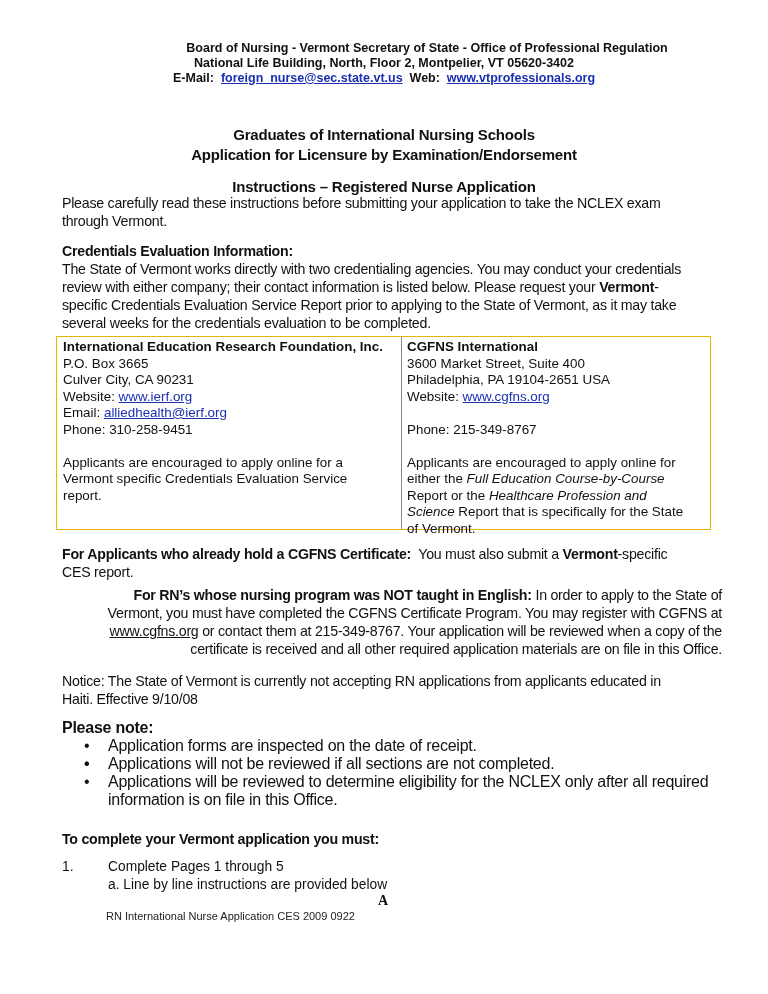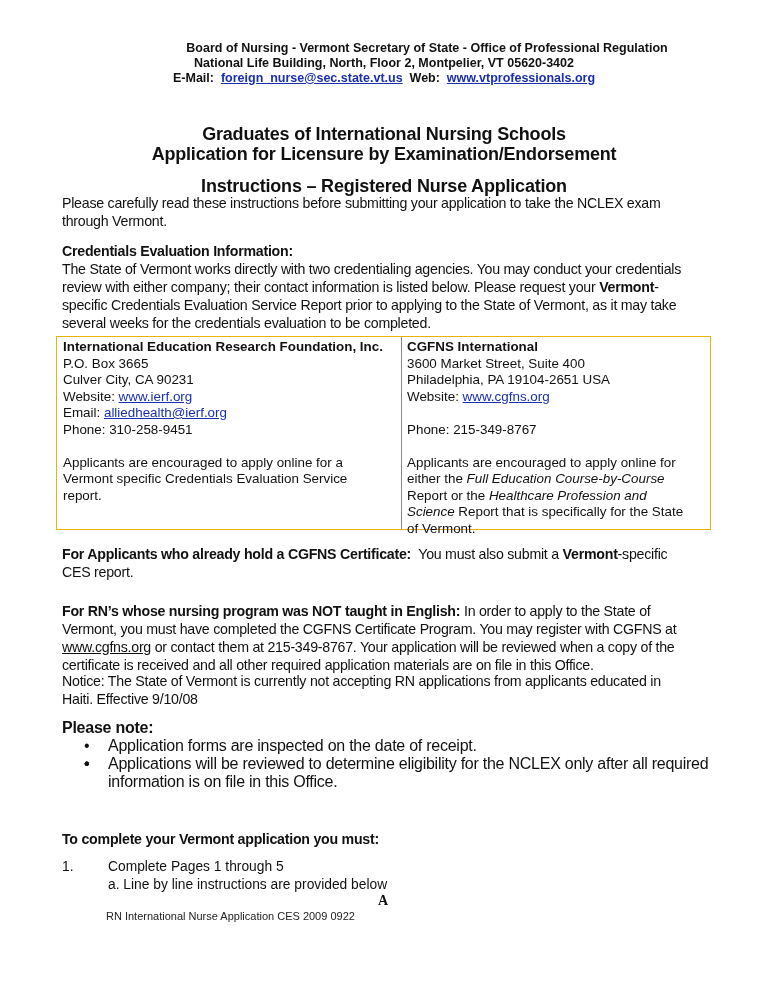--- a/index.html
+++ b/index.html
@@ -1,21 +1,21 @@
 <!DOCTYPE html>
 <html><head>
 <meta charset="utf-8">
 <style>
   html, body { margin:0; padding:0; background:#ffffff; }
   body { width:768px; height:994px; position:relative; overflow:hidden;
          font-family:"Liberation Sans", sans-serif; color:#111; }
   .abs { position:absolute; }
   .hdr { left:0; width:768px; text-align:center; font-weight:bold; font-size:12.5px; line-height:15px; color:#111; }
   a.lnk { color:#1a2fb0; text-decoration:underline; }
-  .title { left:0; width:768px; text-align:center; font-weight:bold; font-size:18px; line-height:19px; letter-spacing:-0.2px; }
+  .title { left:0; width:768px; text-align:center; font-weight:bold; font-size:15px; line-height:19px; letter-spacing:-0.2px; }
   .p { left:62px; width:660px; font-size:14.2px; line-height:18px; letter-spacing:-0.25px; }
   .b { font-weight:bold; }
   .tbl { left:56px; top:336px; width:655px; height:194px; border:1px solid #eab308; box-sizing:border-box; }
   .tbl .div { position:absolute; left:344px; top:0; bottom:0; border-left:1px solid #888; }
   .cell { position:absolute; top:2px; font-size:13.4px; line-height:16.5px; }
   .cell.l { left:6px; width:335px; }
   .cell.r { left:350px; width:300px; }
   .cell .gap { height:16.5px; }
   .bul { left:62px; width:660px; font-size:16px; line-height:18px; letter-spacing:-0.25px; }
   .bul .it { position:relative; padding-left:46px; }
@@ -81,37 +81,37 @@
     <div><i>Science</i><span> Report that is specifically for the State</span></div>
     <div>of Vermont.</div>
   </div>
 </div>
 
 <div class="abs p" style="top:545px;">
   <div><span class="b">For Applicants who already hold a CGFNS Certificate:</span><span style="white-space:pre">  You must also submit a </span><span class="b">Vermont</span><span>-specific</span></div>
   <div>CES report.</div>
 </div>
 
-<div class="abs p" style="top:602px;">
+<div class="abs p" style="top:586px;text-align:right;">
   <div><span class="b">For RN’s whose nursing program was NOT taught in English:</span><span> In order to apply to the State of</span></div>
   <div>Vermont, you must have completed the CGFNS Certificate Program.  You may register with CGFNS at</div>
   <div><a style="color:#111;text-decoration:underline;">www.cgfns.org</a><span> or contact them at 215-349-8767.  Your application will be reviewed when a copy of the</span></div>
   <div>certificate is received and all other required application materials are on file in this Office.</div>
 </div>
 
 <div class="abs p" style="top:672px;">
   <div>Notice: The State of Vermont is currently not accepting RN applications from applicants educated in</div>
   <div>Haiti.  Effective 9/10/08</div>
 </div>
 
 <div class="abs bul" style="top:719px;">
   <div class="b">Please note:</div>
   <div class="it"><span class="dot">•</span><span>Application forms are inspected on the date of receipt.</span></div>
   <div class="it"><span class="dot">•</span></div>
-  <div class="it"><span class="dot">•</span></div>
+  <div class="it"><span class="dot">•</span><span>Applications will not be reviewed if all sections are not completed.</span></div>
   <div class="it"><span class="dot">•</span><span>Applications will be reviewed to determine eligibility for the NCLEX only after all required</span></div>
   <div class="it"><span>information is on file in this Office.</span></div>
 </div>
 
 <div class="abs p b" style="top:830px;">To complete your Vermont application you must:</div>
 <div class="abs num" style="left:62px; top:858px;">1.</div>
 <div class="abs num" style="left:108px; top:858px;">Complete Pages 1 through 5</div>
 <div class="abs num" style="left:108px; top:876px;">a.   Line by line instructions are provided below</div>
 
 <div class="abs mark">A</div>

